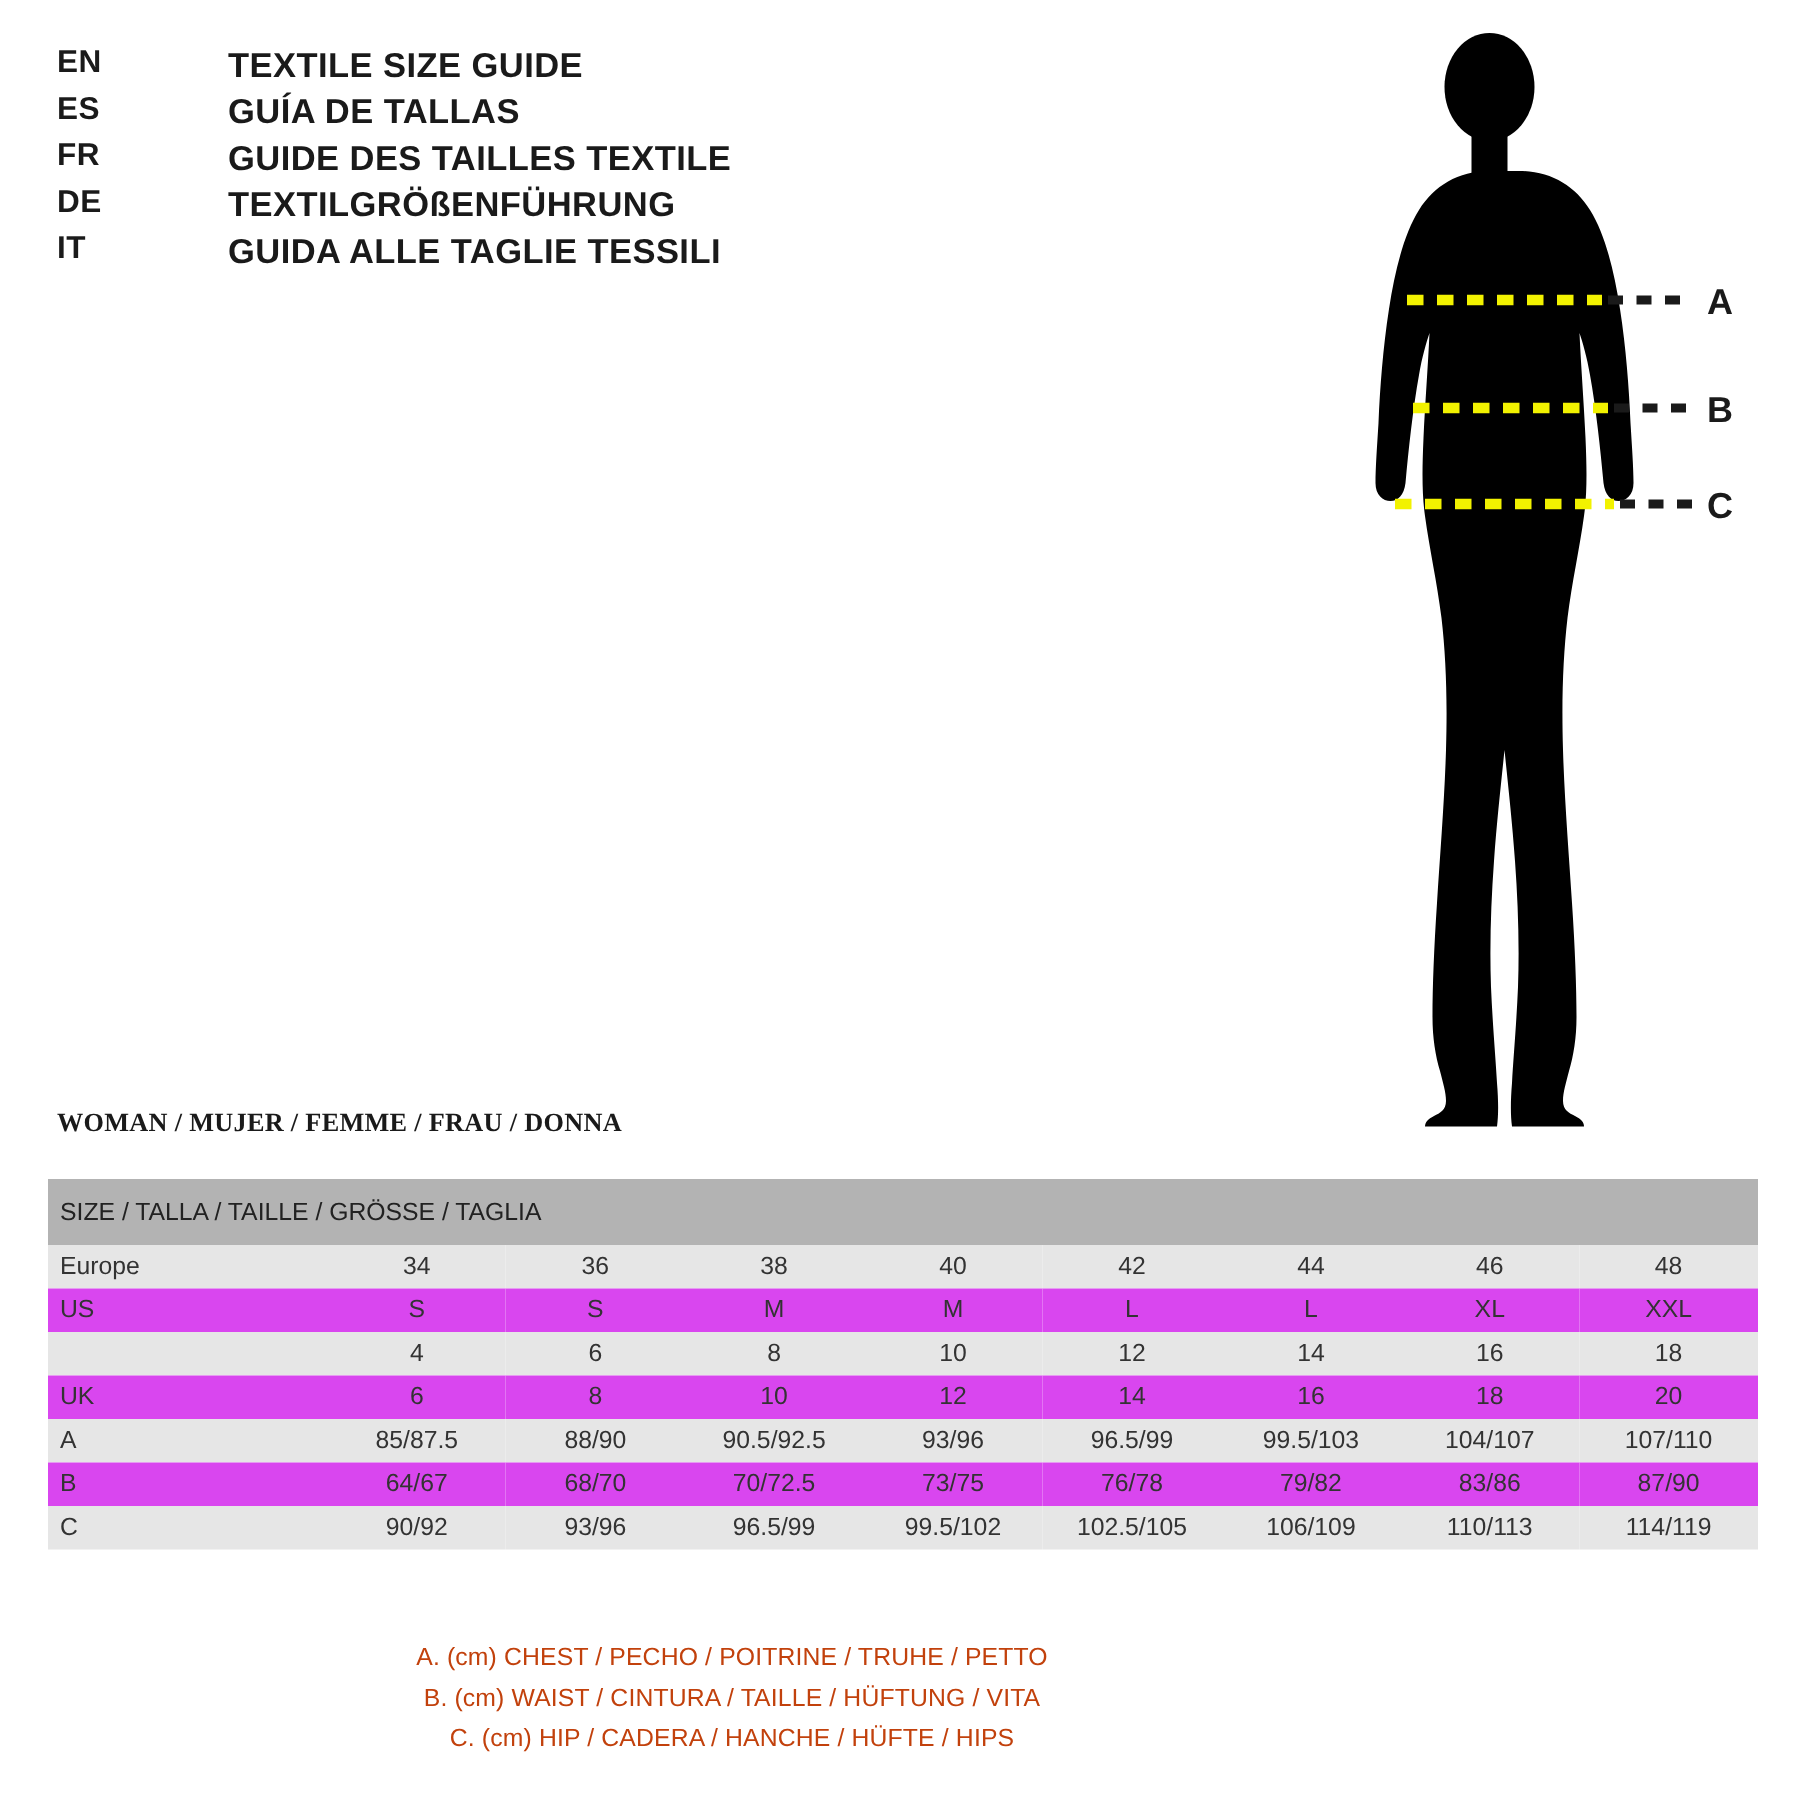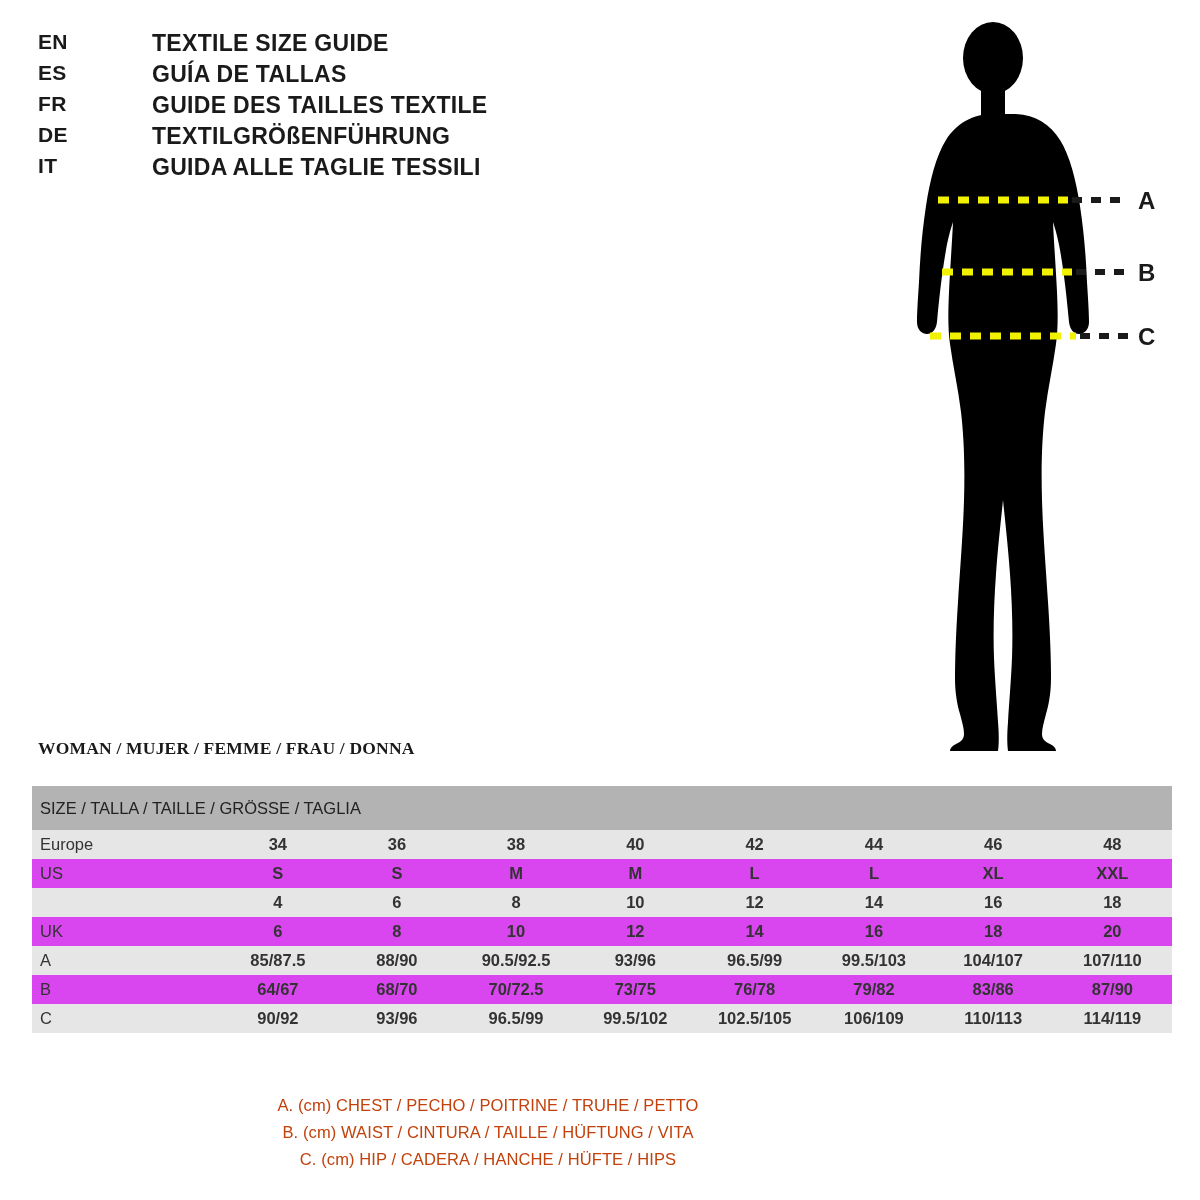--- a/index.html
+++ b/index.html
@@ -99,21 +99,21 @@
     height: 44px;
     line-height: 28px;
   }
   .size-table tbody tr.even { background: #e6e6e6; }
   .size-table tbody tr.odd  { background: #d946ef; }
   .size-table td.rowlabel {
     text-align: left;
     padding-left: 8px;
     width: 180px;
   }
-  .size-table td.val { width: 120px; font-weight: bold; }
+  .size-table td.val { width: 120px; }
 
   
   .notes {
     position: absolute;
     left: 38px;
     top: 1092px;
     width: 900px;
   }
   .note {
     font-size: 16.5px;

